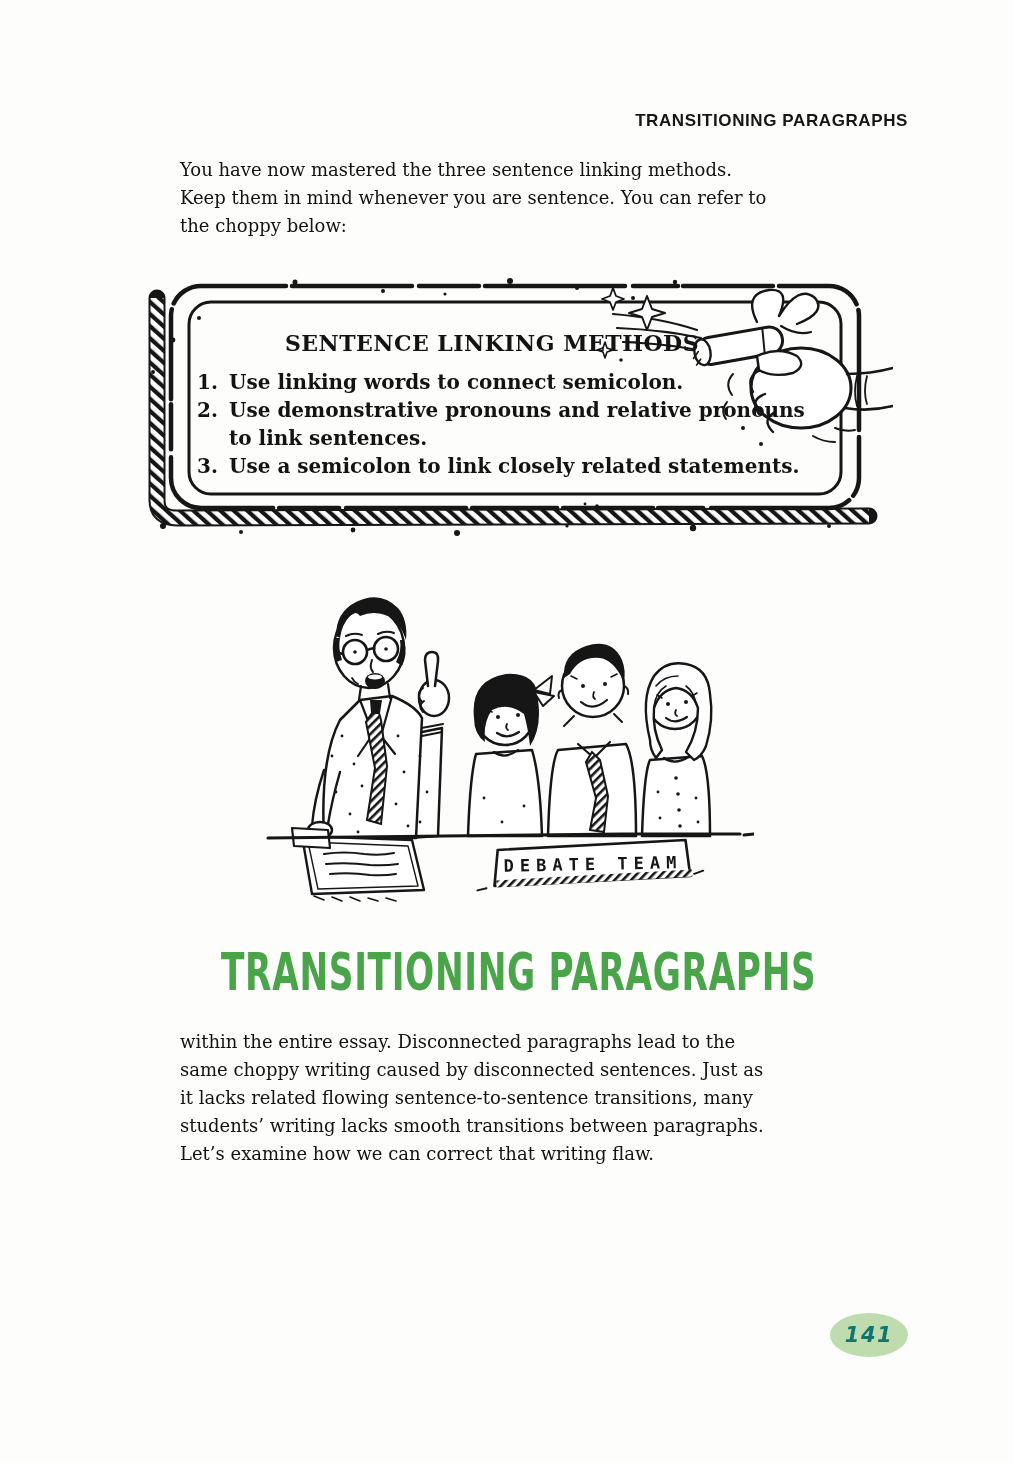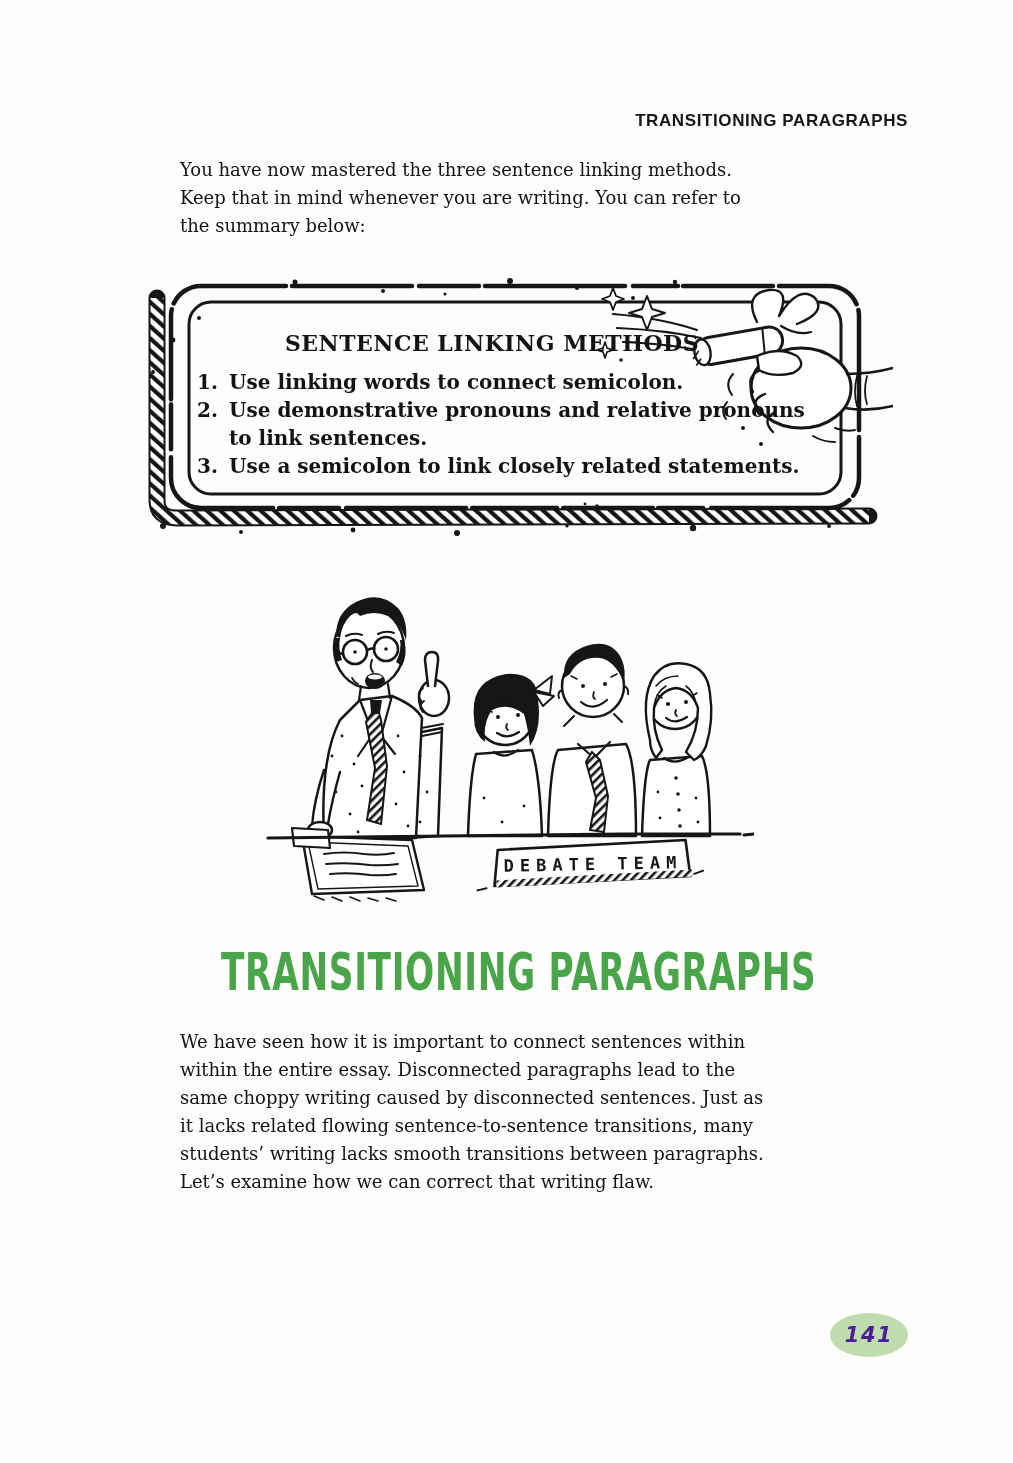--- a/index.html
+++ b/index.html
@@ -40,37 +40,37 @@
     position:absolute;left:221px;top:942px;margin:0;
     font-family:"DejaVu Sans",sans-serif;font-weight:bold;
     font-size:52px;letter-spacing:1px;color:#4aa44a;
     transform:scaleX(0.66);transform-origin:left top;white-space:nowrap;
   }
   .page-badge{
     position:absolute;left:830px;top:1313px;width:78px;height:44px;
     background:#bedcae;border-radius:50%;
     display:flex;align-items:center;justify-content:center;
     font-family:"DejaVu Sans",sans-serif;font-weight:bold;font-style:italic;
-    font-size:21px;letter-spacing:1.5px;color:#4c1d95;
+    font-size:21px;letter-spacing:1.5px;color:#0f766e;
   }
   svg .ink{stroke:#161616;fill:none;stroke-linecap:round;stroke-linejoin:round;}
   svg .inkf{stroke:#161616;fill:#fff;stroke-linecap:round;stroke-linejoin:round;}
   svg .solid{fill:#161616;stroke:none;}
 </style>
 </head>
 <body>
 
 <div class="page">
 
   <div class="running-head">TRANSITIONING PARAGRAPHS</div>
 
   <div class="intro">
     <div class="tline">You have now mastered the three sentence linking methods.</div>
-    <div class="tline">Keep that in mind whenever you are writing. You can refer to</div>
-    <div class="tline">the summary below:</div>
+    <div class="tline">Keep them in mind whenever you are sentence. You can refer to</div>
+    <div class="tline">the choppy below:</div>
   </div>
 
   <div class="methods-box">
     <svg class="box-art" viewBox="0 0 748 268">
       <defs>
         <pattern id="rope" width="9" height="9" patternUnits="userSpaceOnUse" patternTransform="rotate(-48)">
           <rect width="9" height="9" fill="#fff"></rect>
           <rect width="4.2" height="9" fill="#161616"></rect>
         </pattern>
       </defs>
@@ -295,21 +295,20 @@
       <path d="M236,262 L424,256 L428,292 L232,298 Z" class="inkf" stroke-width="2.6"></path>
       <path d="M234,296 L430,289" fill="none" stroke="url(#hatch)" stroke-width="7"></path>
       <path d="M224,300 l-9,2 M432,290 l9,-3" class="ink" stroke-width="2"></path>
       <text x="331" y="284" text-anchor="middle" font-family="'DejaVu Sans Mono',monospace" font-weight="bold" font-size="17" letter-spacing="6" fill="#161616">DEBATE TEAM</text>
     </g>
   </svg>
 
   <h1 class="section-title">TRANSITIONING PARAGRAPHS</h1>
 
   <div class="body-par">
-    <div class="tline">We have seen how it is important to connect sentences within</div>
     <div class="tline">within the entire essay. Disconnected paragraphs lead to the</div>
     <div class="tline">same choppy writing caused by disconnected sentences. Just as</div>
     <div class="tline">it lacks related flowing sentence-to-sentence transitions, many</div>
     <div class="tline">students’ writing lacks smooth transitions between paragraphs.</div>
     <div class="tline">Let’s examine how we can correct that writing flaw.</div>
   </div>
 
   <div class="page-badge">
     <span>141</span>
   </div>

